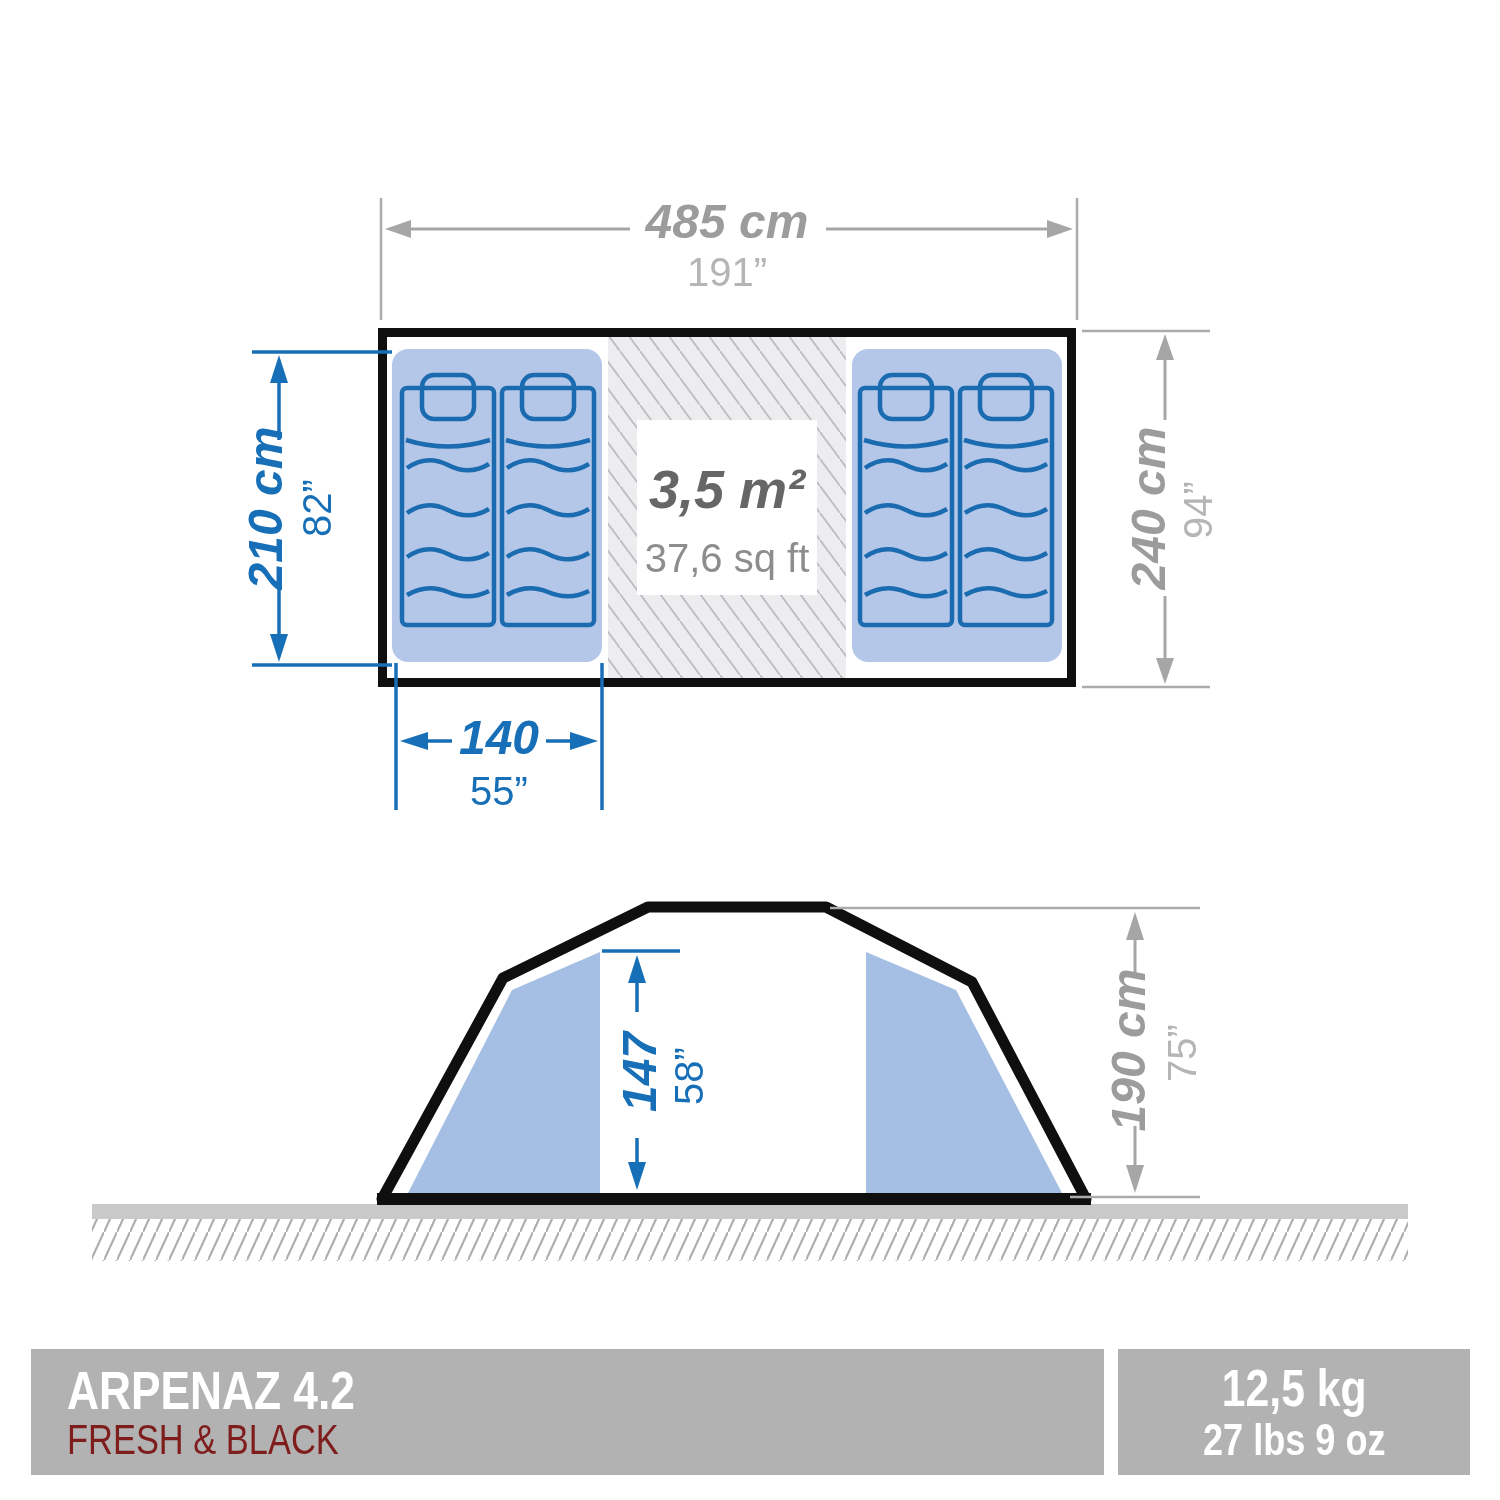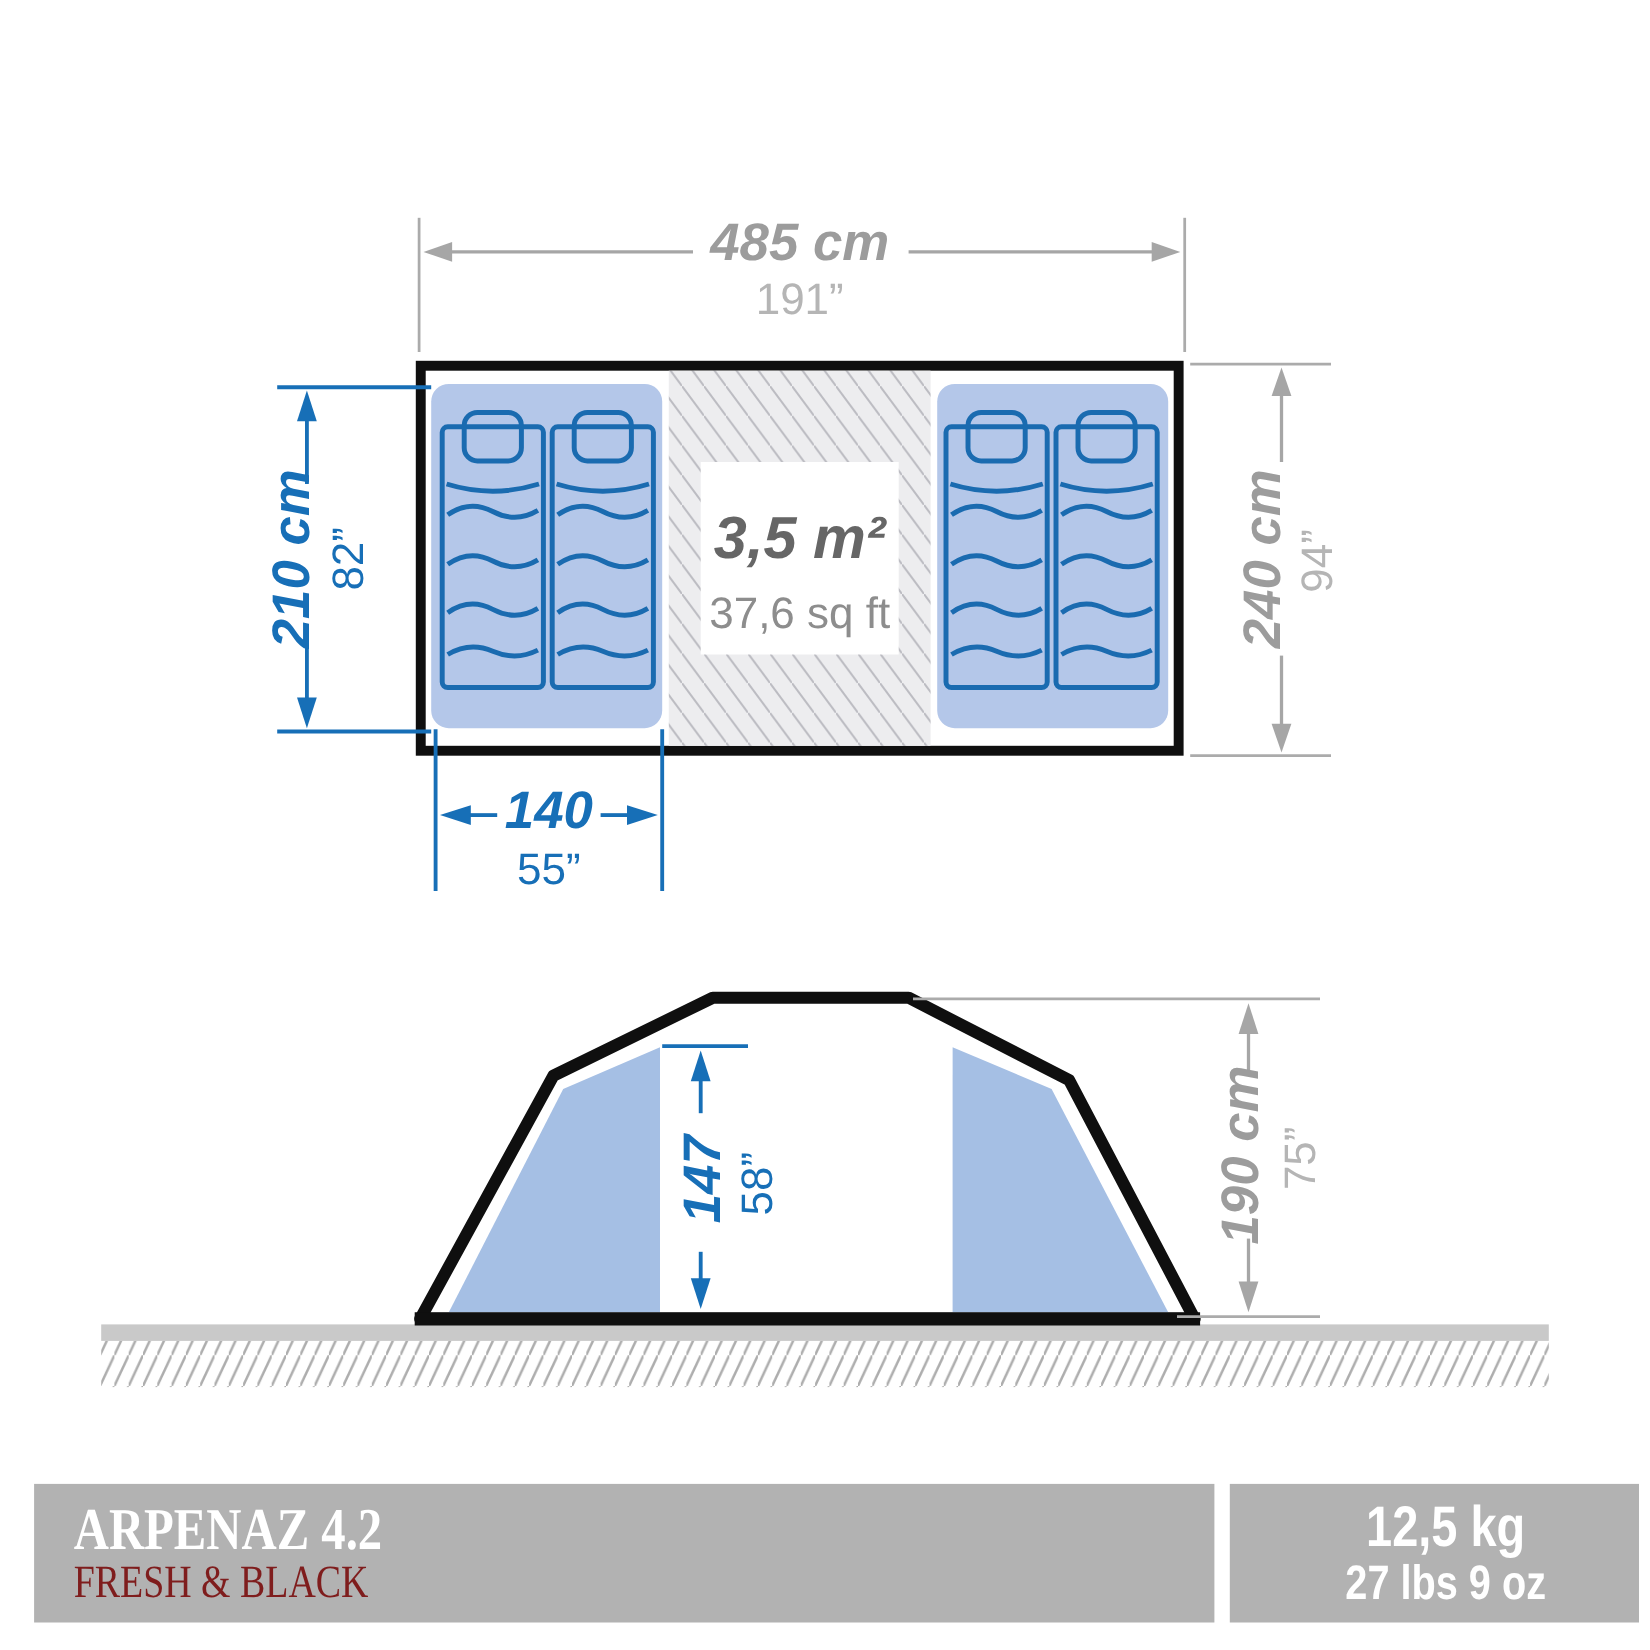--- a/index.html
+++ b/index.html
@@ -14,22 +14,22 @@
   .gray-ext{stroke:#ababab;stroke-width:2.5;fill:none;}
   .gray-shaft{stroke:#a6a6a6;stroke-width:3;fill:none;}
   .gray-head{fill:#a6a6a6;stroke:none;}
   .blue-ext{stroke:#176fb7;stroke-width:3.5;fill:none;}
   .blue-shaft{stroke:#176fb7;stroke-width:3.5;fill:none;}
   .blue-head{fill:#176fb7;stroke:none;}
   .bag-stroke{stroke:#1a6bb0;stroke-width:4.5;fill:none;}
   .area-m2{font-size:54px;font-weight:bold;font-style:italic;fill:#666666;}
   .area-ft{font-size:40px;fill:#8d8d8d;}
   
-  .bar{position:absolute;background:#b2b2b2;display:flex;flex-direction:column;justify-content:center;padding-left:20px;}
-  .bar.left{left:31px;top:1349px;width:1073px;height:126px;align-items:flex-start;padding-left:36px;box-sizing:border-box;font-family:Liberation Serif, serif;}
+  .bar{position:absolute;background:#b2b2b2;display:flex;flex-direction:column;justify-content:center;}
+  .bar.left{left:31px;top:1349px;width:1073px;height:126px;align-items:flex-start;padding-left:36px;box-sizing:border-box;}
   .bar.right{left:1118px;top:1349px;width:352px;height:126px;align-items:center;text-align:center;}
   .bar .model{color:#fff;font-size:54px;font-weight:bold;line-height:1.04;white-space:nowrap;}
   .bar .line2{color:#7f1d1d;font-size:42px;font-weight:normal;line-height:1.04;white-space:nowrap;}
   .bar .kg{color:#fff;font-size:52px;font-weight:bold;line-height:1.08;white-space:nowrap;}
   .bar .lb{color:#fff;font-size:44px;font-weight:bold;line-height:1.08;white-space:nowrap;}
   .condL{display:inline-block;transform:scaleX(0.82);transform-origin:left center;}
   .condC{display:inline-block;transform:scaleX(0.82);transform-origin:center center;}
 </style>
 </head>
 <body>

